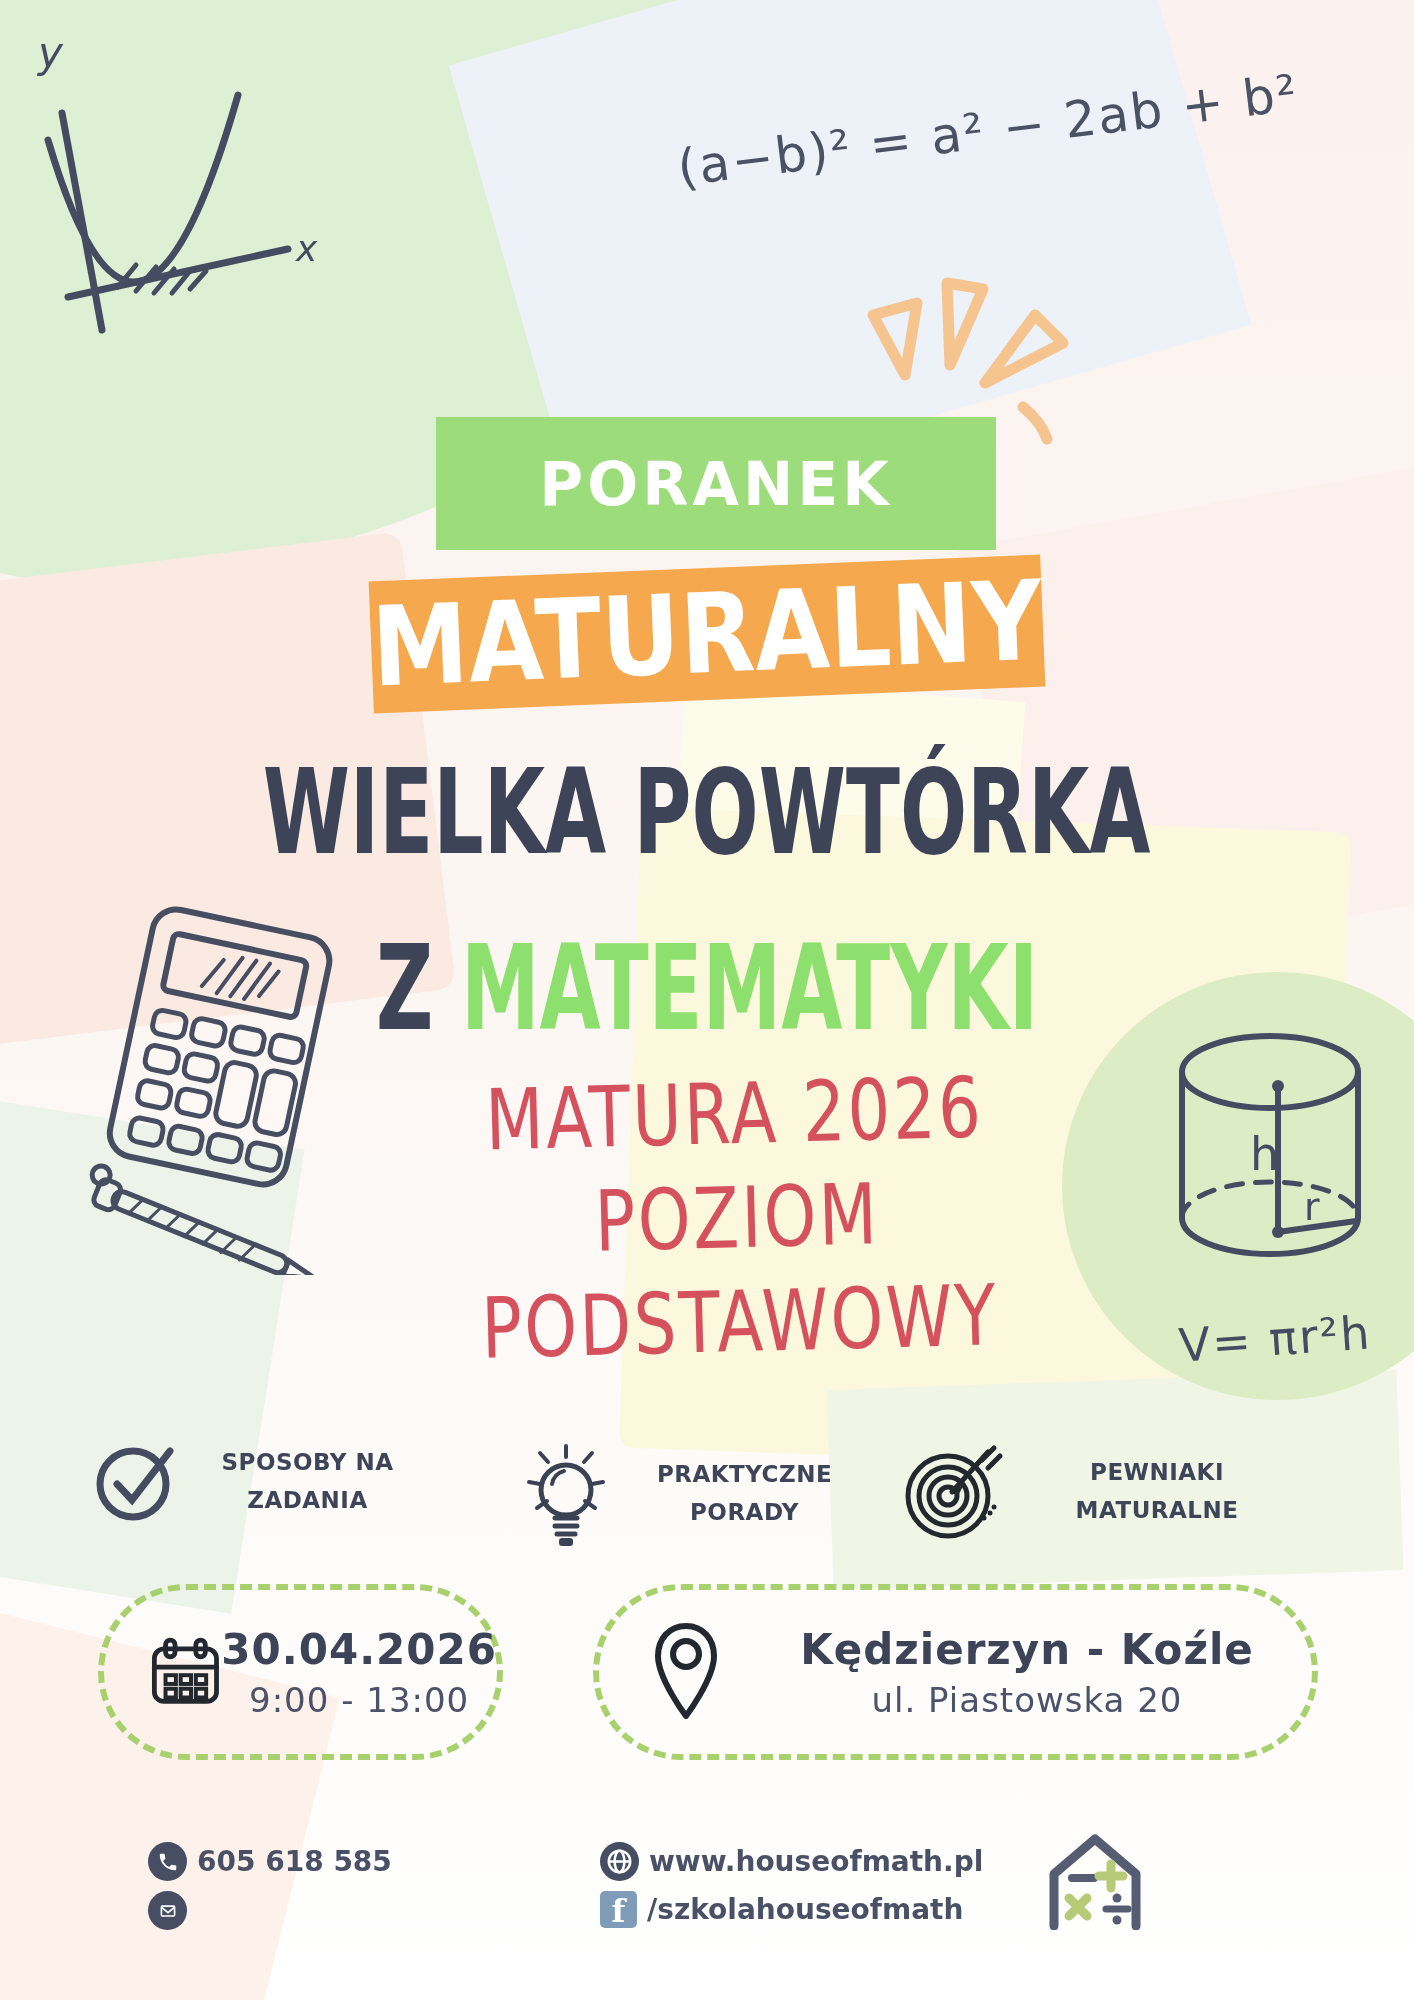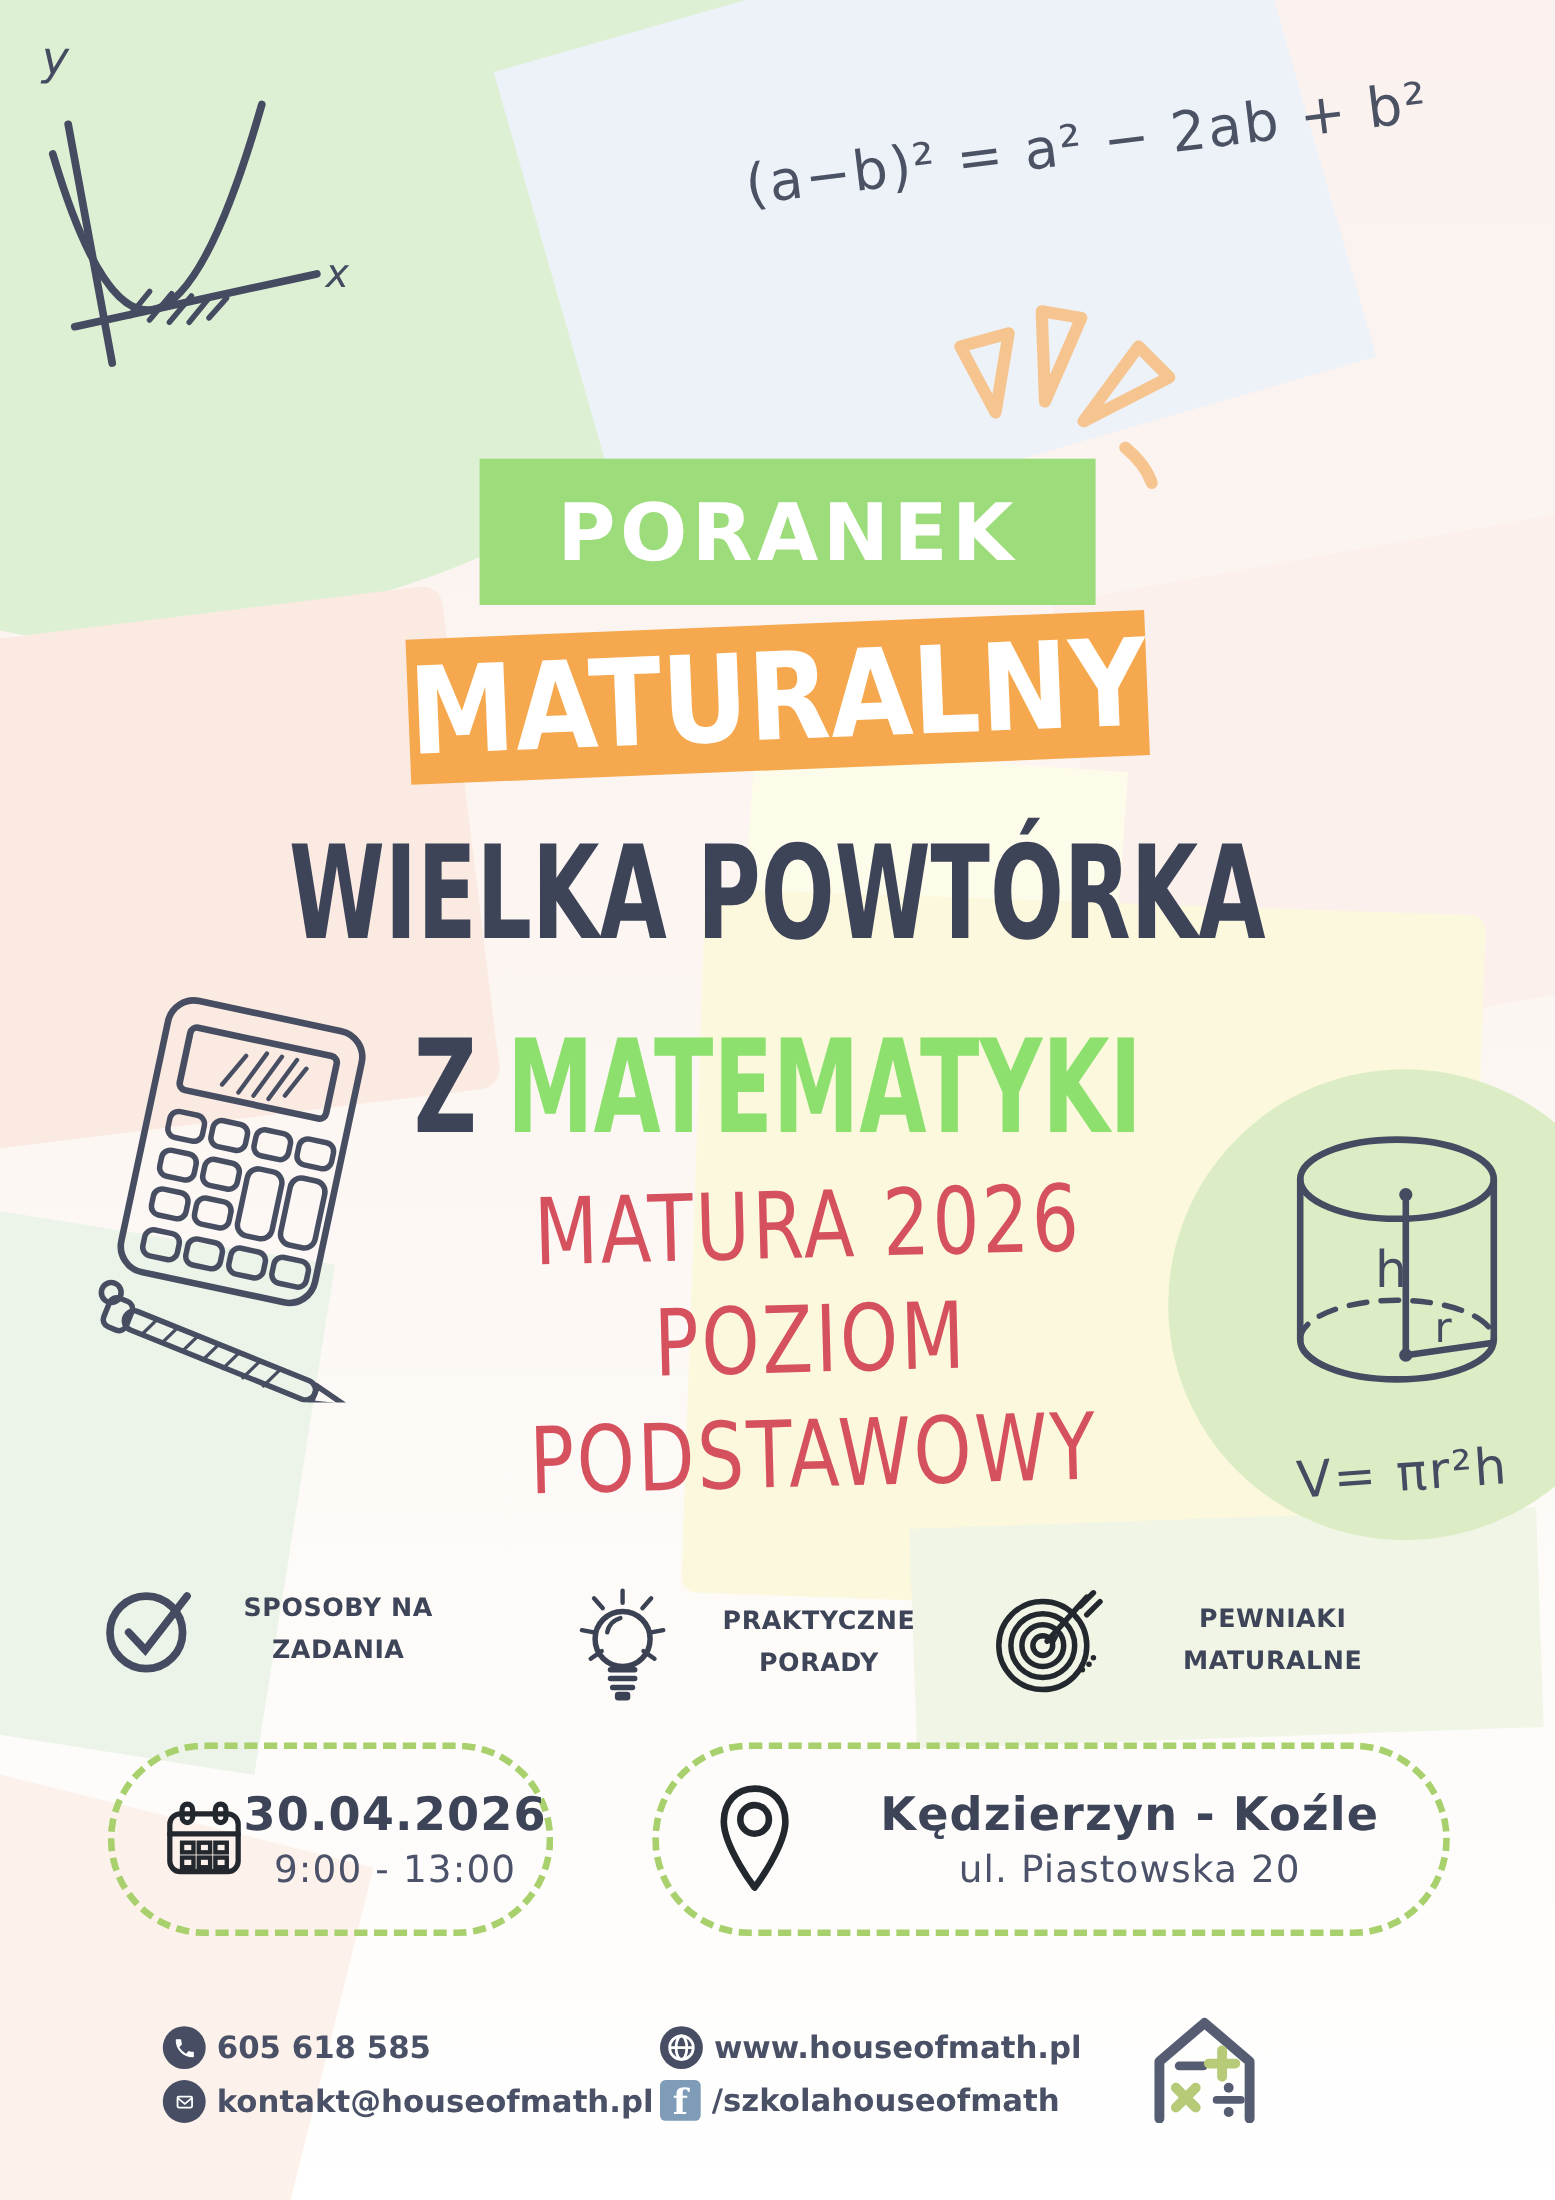--- a/index.html
+++ b/index.html
@@ -15,21 +15,21 @@
   .yellow-big{left:630px;top:820px;width:710px;height:640px;background:#fbf8dd;transform:rotate(2deg);border-radius:14px;}
   .green-bl{left:-70px;top:1120px;width:340px;height:470px;background:#ecf4e9;transform:rotate(9deg);}
   .mint-feat{left:830px;top:1380px;width:570px;height:200px;background:#f0f5e6;transform:rotate(-2deg);}
   .peach-bl{left:-130px;top:1640px;width:430px;height:380px;background:#fdf2eb;transform:rotate(14deg);}
   .circle-cyl{left:1062px;top:972px;width:430px;height:428px;background:#dcedc6;border-radius:50%;}
   .decor{position:absolute;z-index:1;}
   .formula-top{left:676px;top:108px;width:520px;font-size:50px;letter-spacing:2px;color:#4a5264;
     transform:rotate(-7deg);white-space:nowrap;font-weight:500;}
   .banner{position:absolute;z-index:2;display:flex;align-items:center;justify-content:center;color:#ffffff;font-weight:bold;}
   .banner-green{left:436px;top:417px;width:560px;height:133px;background:#9cdc7a;}
-  .banner-green .btxt{font-size:72px;letter-spacing:4px;}
+  .banner-green .btxt{font-size:60px;letter-spacing:4px;}
   .banner-orange{left:371px;top:568px;width:672px;height:132px;background:#f5a84d;transform:rotate(-2.3deg);}
   .banner-orange .btxt{font-size:110px;display:inline-block;transform:scaleX(.88);}
   .title-line{position:absolute;left:0;width:1414px;text-align:center;z-index:2;font-weight:bold;white-space:nowrap;}
   .title-line .inner{display:inline-block;transform:scaleX(.67);transform-origin:center;font-size:118px;line-height:120px;color:#3d4458;}
   .t1{top:752px;} .t2{top:928px;}
   .hl{color:#8de06e;}
   .handwritten{position:absolute;left:357px;top:1062px;width:760px;z-index:2;text-align:center;
     color:#d5515e;transform:rotate(-1.5deg);}
   .handwritten div{font-size:84px;line-height:104px;letter-spacing:3px;display:block;transform:scaleX(.8);white-space:nowrap;}
   .cyl-formula{position:absolute;left:1150px;top:1312px;width:250px;z-index:2;text-align:center;
@@ -256,21 +256,20 @@
       </div>
       <div class="contact-row">
         <div class="icon-circle">
           <svg width="22" height="22" viewBox="0 0 40 40">
               <g stroke="#ffffff" stroke-width="3" fill="none">
                 <rect x="8" y="11" width="24" height="18" rx="2"></rect>
                 <path d="M8 13 L20 23 L32 13"></path>
               </g>
             </svg>
         </div>
-        <span class="contact-txt">kontakt@houseofmath.pl</span>
       </div>
     </div>
 
     <div class="contact-col cc-mid">
       <div class="contact-row">
         <div class="icon-circle">
           <svg width="39" height="39" viewBox="0 0 40 40">
               <g stroke="#ffffff" stroke-width="2.6" fill="none">
                 <circle cx="20" cy="20" r="11"></circle>
                 <ellipse cx="20" cy="20" rx="5" ry="11"></ellipse>

